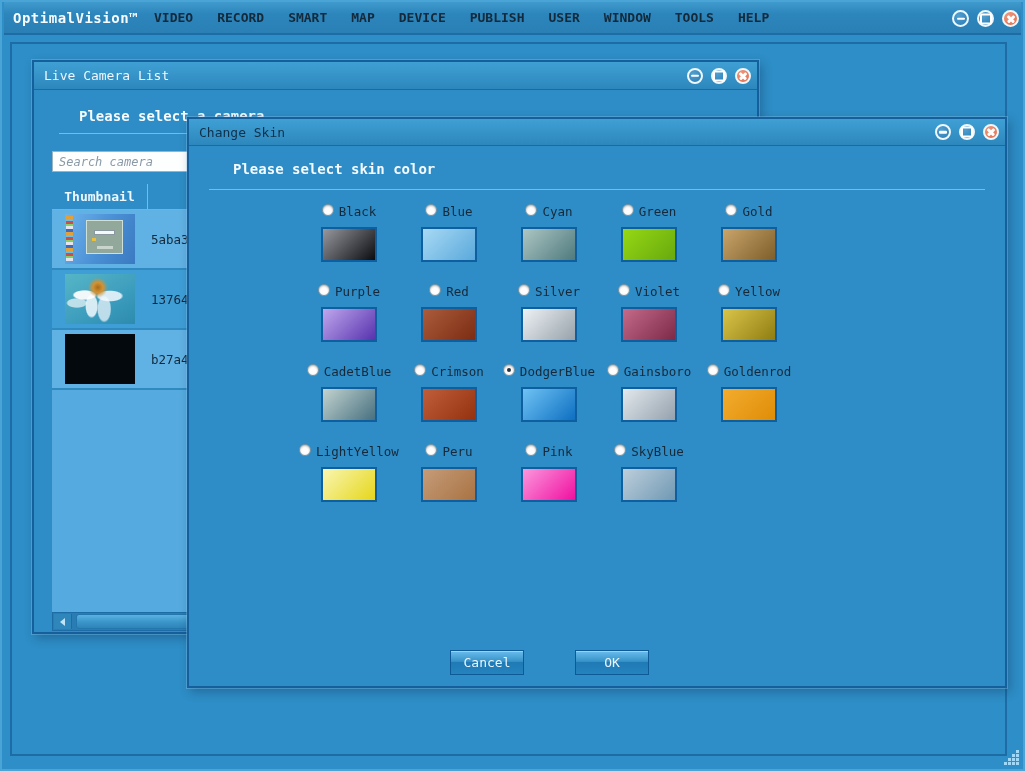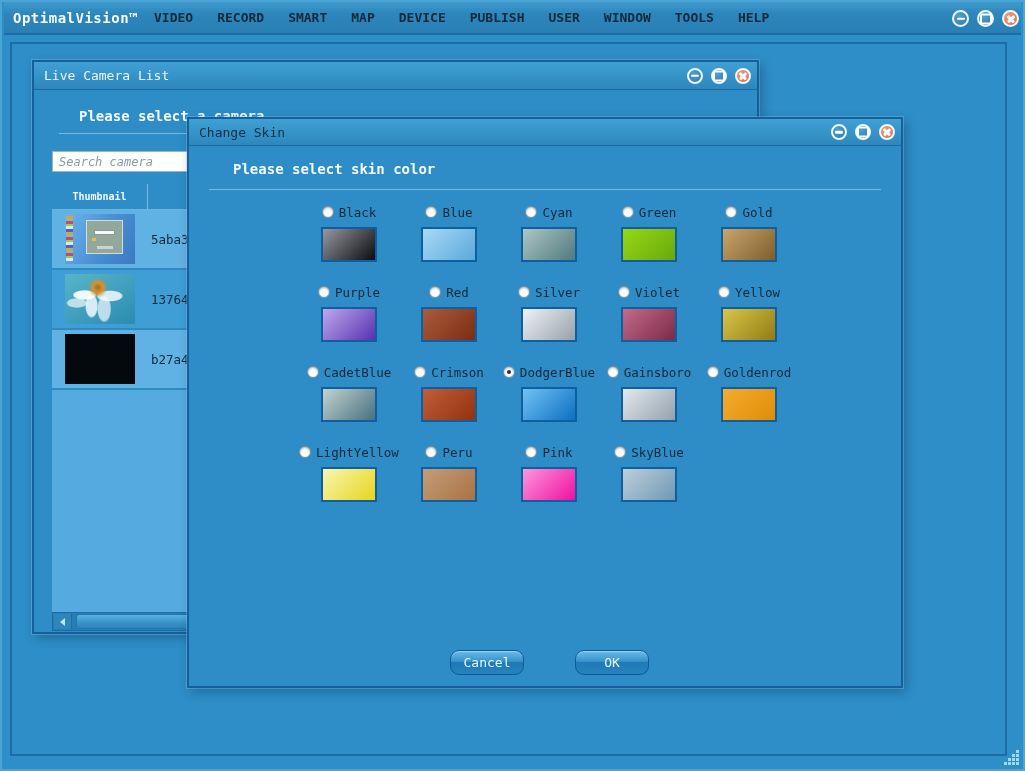--- a/index.html
+++ b/index.html
@@ -48,21 +48,21 @@
   .camera-window { left:30px; top:58px; width:727px; height:574px; }
   .camera-window .tb-text { color:#eef7fd; }
   .cw-header { position:absolute; left:45px; top:46px; color:#f4fafe; font-weight:bold; font-size:14px; }
   .cw-sep { position:absolute; left:25px; right:14px; top:71px; height:1px; background:rgba(215,240,255,.45); }
   .search { position:absolute; left:18px; top:89px; width:300px; height:21px;
     background:#fdfefe; border:1px solid #9ab4c4; font-family:inherit; font-size:12px; font-style:italic;
     color:#33454f; padding:0 6px; outline:none; }
   .search::placeholder { color:#8a9aa6; font-style:italic; }
   .cam-header { position:absolute; left:18px; top:122px; width:692px; height:26px;
     display:flex; align-items:center; border-bottom:1px solid rgba(160,215,245,.55); }
-  .cam-header .col1 { width:96px; text-align:center; color:#eef8fe; font-weight:bold; font-size:10px;
+  .cam-header .col1 { width:96px; text-align:center; color:#eef8fe; font-weight:bold; font-size:13px;
     border-right:1px solid rgba(180,225,250,.55); height:100%; line-height:26px; }
   .cam-body { position:absolute; left:18px; top:148px; width:692px; height:402px; background:#55abdf; }
   .cam-row { height:60px; display:flex; align-items:center; border-bottom:2px solid #2f8ac0; }
   .cam-row.odd { background:#61b2e4; }
   .cam-row.even { background:#3f9ed6; }
   .thumb-cell { width:96px; display:flex; justify-content:center; }
   .thumb { width:70px; height:50px; position:relative; overflow:hidden; }
   .cam-id { font-size:12.5px; color:#13293b; padding-left:3px; white-space:nowrap; }
 
   .thumb-desktop { background:linear-gradient(115deg,#6db4ec 0%, #4a8ed4 55%, #3a7ac0 100%); }
@@ -88,37 +88,37 @@
     background:#2a7db2; border:1px solid #1d6ca6; }
   .sb-arrow { position:absolute; left:1px; top:1px; width:18px; height:15px; background:#2e86ba;
     border-right:1px solid #1d6ca6; }
   .sb-arrow::before { content:""; position:absolute; left:6px; top:4px; width:0; height:0;
     border-top:4px solid transparent; border-bottom:4px solid transparent; border-right:5px solid #bfe4f8; }
   .sb-thumb { position:absolute; left:23px; top:1px; bottom:1px; width:660px; border-radius:3px;
     background:linear-gradient(180deg,#5ab2e2 0%, #3b94c8 55%, #2d84b8 100%); border:1px solid #22740;
     border:1px solid #2277ac; }
 
   
-  .skin-dialog { left:185px; top:115px; width:716px; height:571px; }
+  .skin-dialog { left:185px; top:115px; width:820px; height:571px; }
   .skin-dialog .titlebar { height:27px; }
   .skin-dialog .tb-text { color:#10304a; }
   .sd-header { position:absolute; left:44px; top:42px; color:#f4fafe; font-weight:bold; font-size:14px; }
   .sd-sep { position:absolute; left:20px; right:20px; top:70px; height:1px; background:rgba(215,240,255,.45); }
   .skin-grid { position:absolute; top:85px; left:110px; width:500px;
     display:grid; grid-template-columns:repeat(5,100px); grid-auto-rows:80px; }
   .cell { display:flex; flex-direction:column; align-items:center; }
-  .rrow { display:flex; align-items:center; gap:5px; height:16px; cursor:default; }
+  .rrow { display:flex; gap:5px; height:16px; cursor:default; }
   .radio { width:12px; height:12px; border-radius:50%; background:#fdfdfd;
     border:1px solid #74909f; box-shadow:inset 0 1px 2px rgba(0,0,0,.28); position:relative; flex:0 0 auto; }
   .radio.checked::after { content:""; position:absolute; inset:3px; border-radius:50%; background:#25313c; }
   .rlabel { font-size:12.5px; color:#16293a; white-space:nowrap; }
   .swatch { width:56px; height:35px; margin-top:7px; border:2px solid #0e5f9f; }
 
   .dlg-btn { position:absolute; top:531px; width:74px; height:25px; border:1px solid #0d5a96;
-    border-radius:9px; color:#e9f6fd; font-size:13px; font-family:inherit; text-align:center; line-height:23px;
+    border-radius:0; color:#e9f6fd; font-size:13px; font-family:inherit; text-align:center; line-height:23px;
     background:linear-gradient(180deg,#6abcec 0%, #3793c9 45%, #1f7ab6 50%, #2583bd 100%);
     box-shadow:inset 0 1px 0 rgba(255,255,255,.35); cursor:default; }
   .btn-cancel { left:261px; }
   .btn-ok { left:386px; }
 </style>
 </head>
 <body>
 
 <div class="screen">
 

